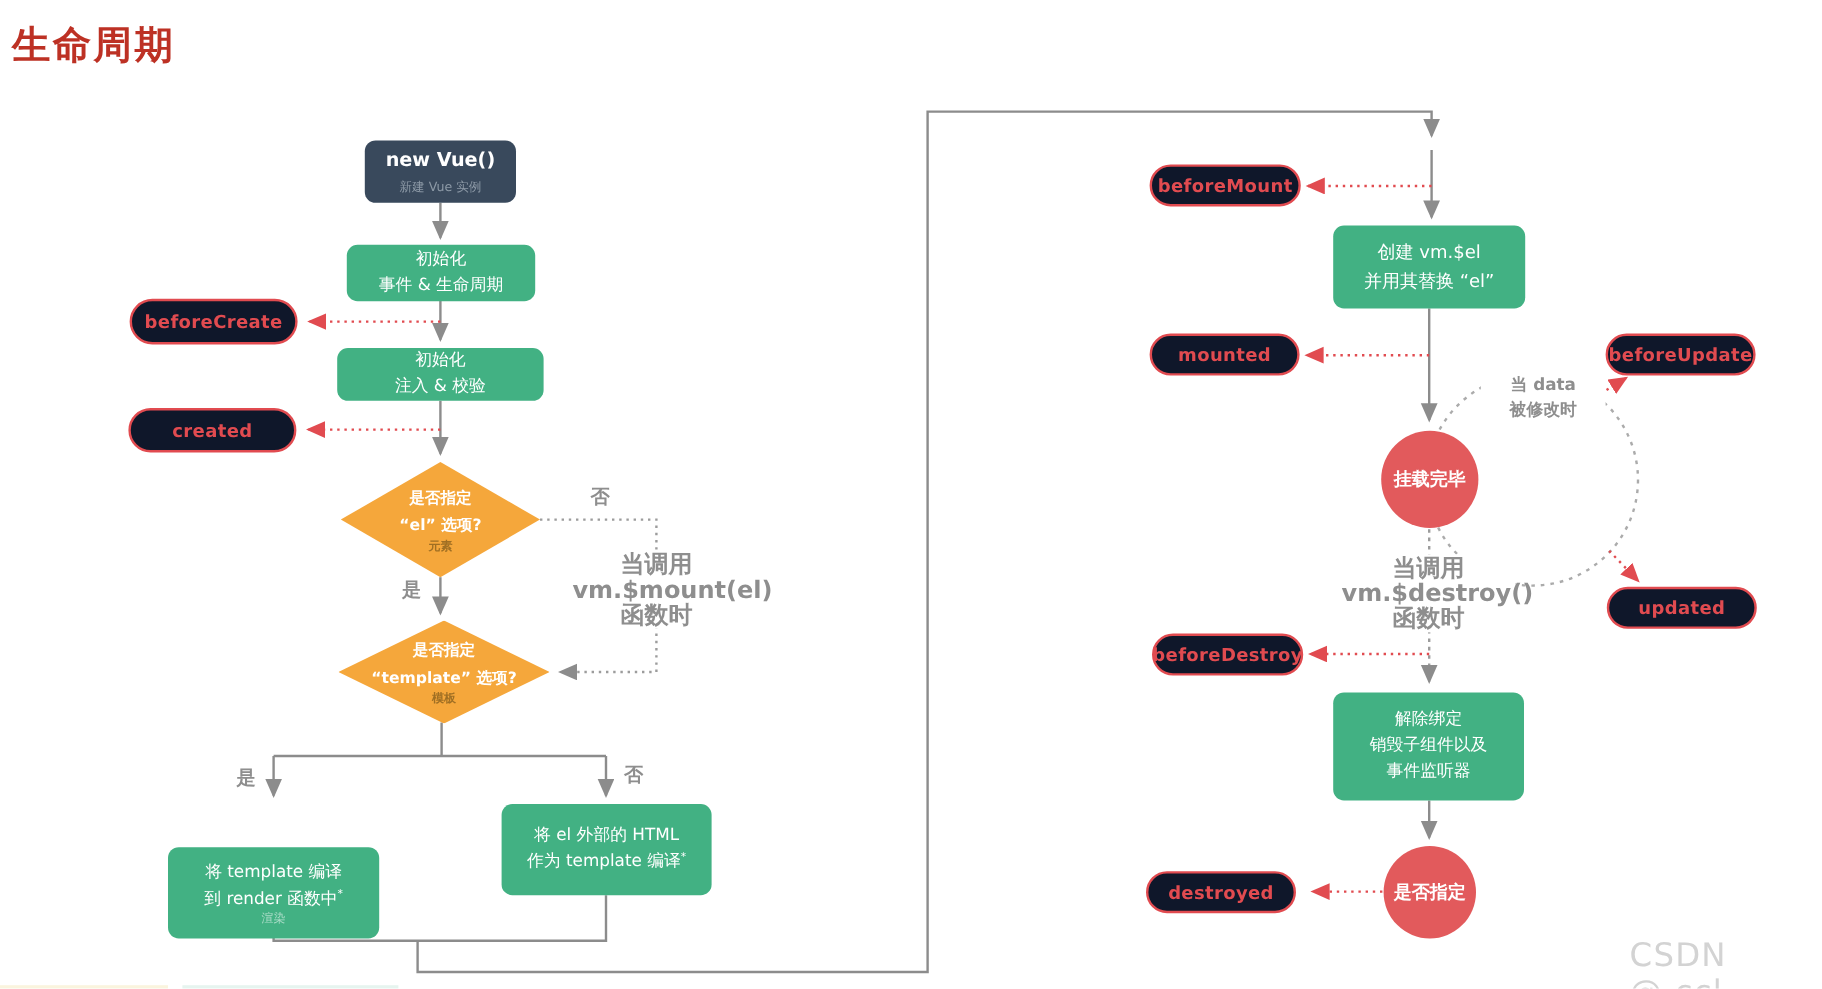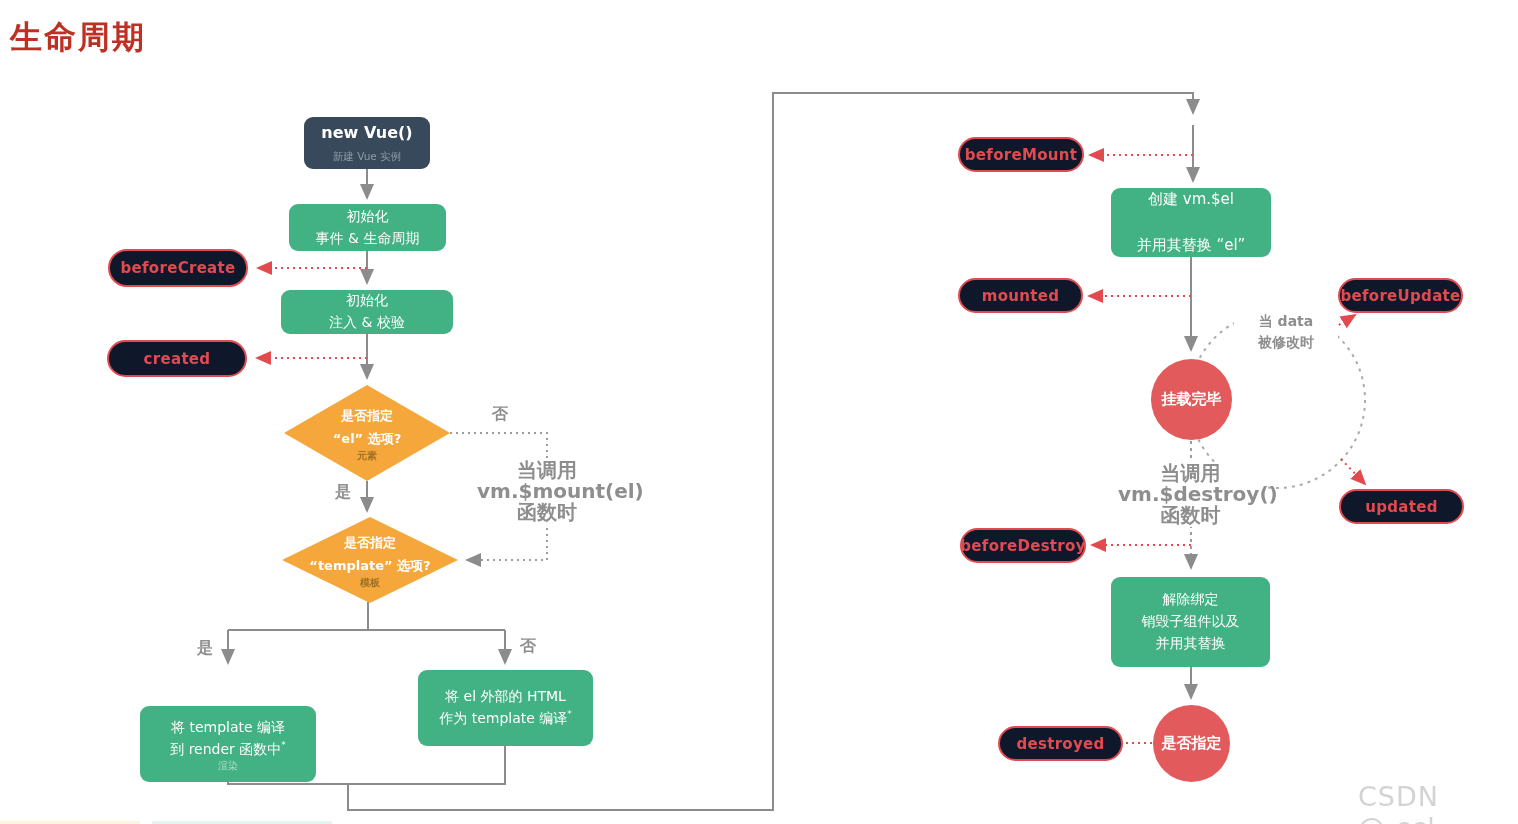--- a/index.html
+++ b/index.html
@@ -140,21 +140,21 @@
     <span class="note">渲染</span>
   </div>
 
   <div class="abs box green" style="left:418px;top:670px;width:175px;height:76px;">
     <span class="ln">将 el 外部的 HTML</span>
     <span class="ln"><span>作为 template 编译</span><sup>*</sup></span>
   </div>
 
   <div class="abs hook" style="left:958px;top:137px;width:126px;height:35px;">beforeMount</div>
 
-  <div class="abs box green" style="left:1111px;top:188px;width:160px;height:69px;justify-content:space-between;">
+  <div class="abs box green" style="left:1111px;top:188px;width:160px;height:69px;">
     <span class="ln15">创建  vm.$el</span>
     <span class="ln15">并用其替换 “el”</span>
   </div>
 
   <div class="abs hook" style="left:958px;top:278px;width:125px;height:35px;">mounted</div>
   <div class="abs hook" style="left:1338px;top:278px;width:125px;height:35px;">beforeUpdate</div>
 
   <div class="abs gray-note" style="left:1234px;top:310px;width:104px;font-size:14px;">
     <div>当 data</div>
     <div>被修改时</div>
@@ -168,23 +168,23 @@
     <div>vm.$destroy()</div>
     <div>函数时</div>
   </div>
 
   <div class="abs hook" style="left:1339px;top:489px;width:125px;height:35px;">updated</div>
   <div class="abs hook" style="left:960px;top:528px;width:126px;height:35px;">beforeDestroy</div>
 
   <div class="abs box green" style="left:1111px;top:577px;width:159px;height:90px;">
     <span class="ln">解除绑定</span>
     <span class="ln">销毁子组件以及</span>
-    <span class="ln">并用其替换</span>
+    <span class="ln">事件监听器</span>
   </div>
 
   <div class="abs circle" style="left:1153px;top:705px;width:77px;height:77px;">是否指定</div>
 
-  <div class="abs hook" style="left:998px;top:726px;width:125px;height:35px;">destroyed</div>
+  <div class="abs hook" style="left:955px;top:726px;width:125px;height:35px;">destroyed</div>
 
   <div class="abs strip" style="left:0;top:821px;width:140px;background:#faf4de;"></div>
   <div class="abs strip" style="left:152px;top:821px;width:180px;background:#e6f4ef;"></div>
 
 </div>
 
 </body></html>

